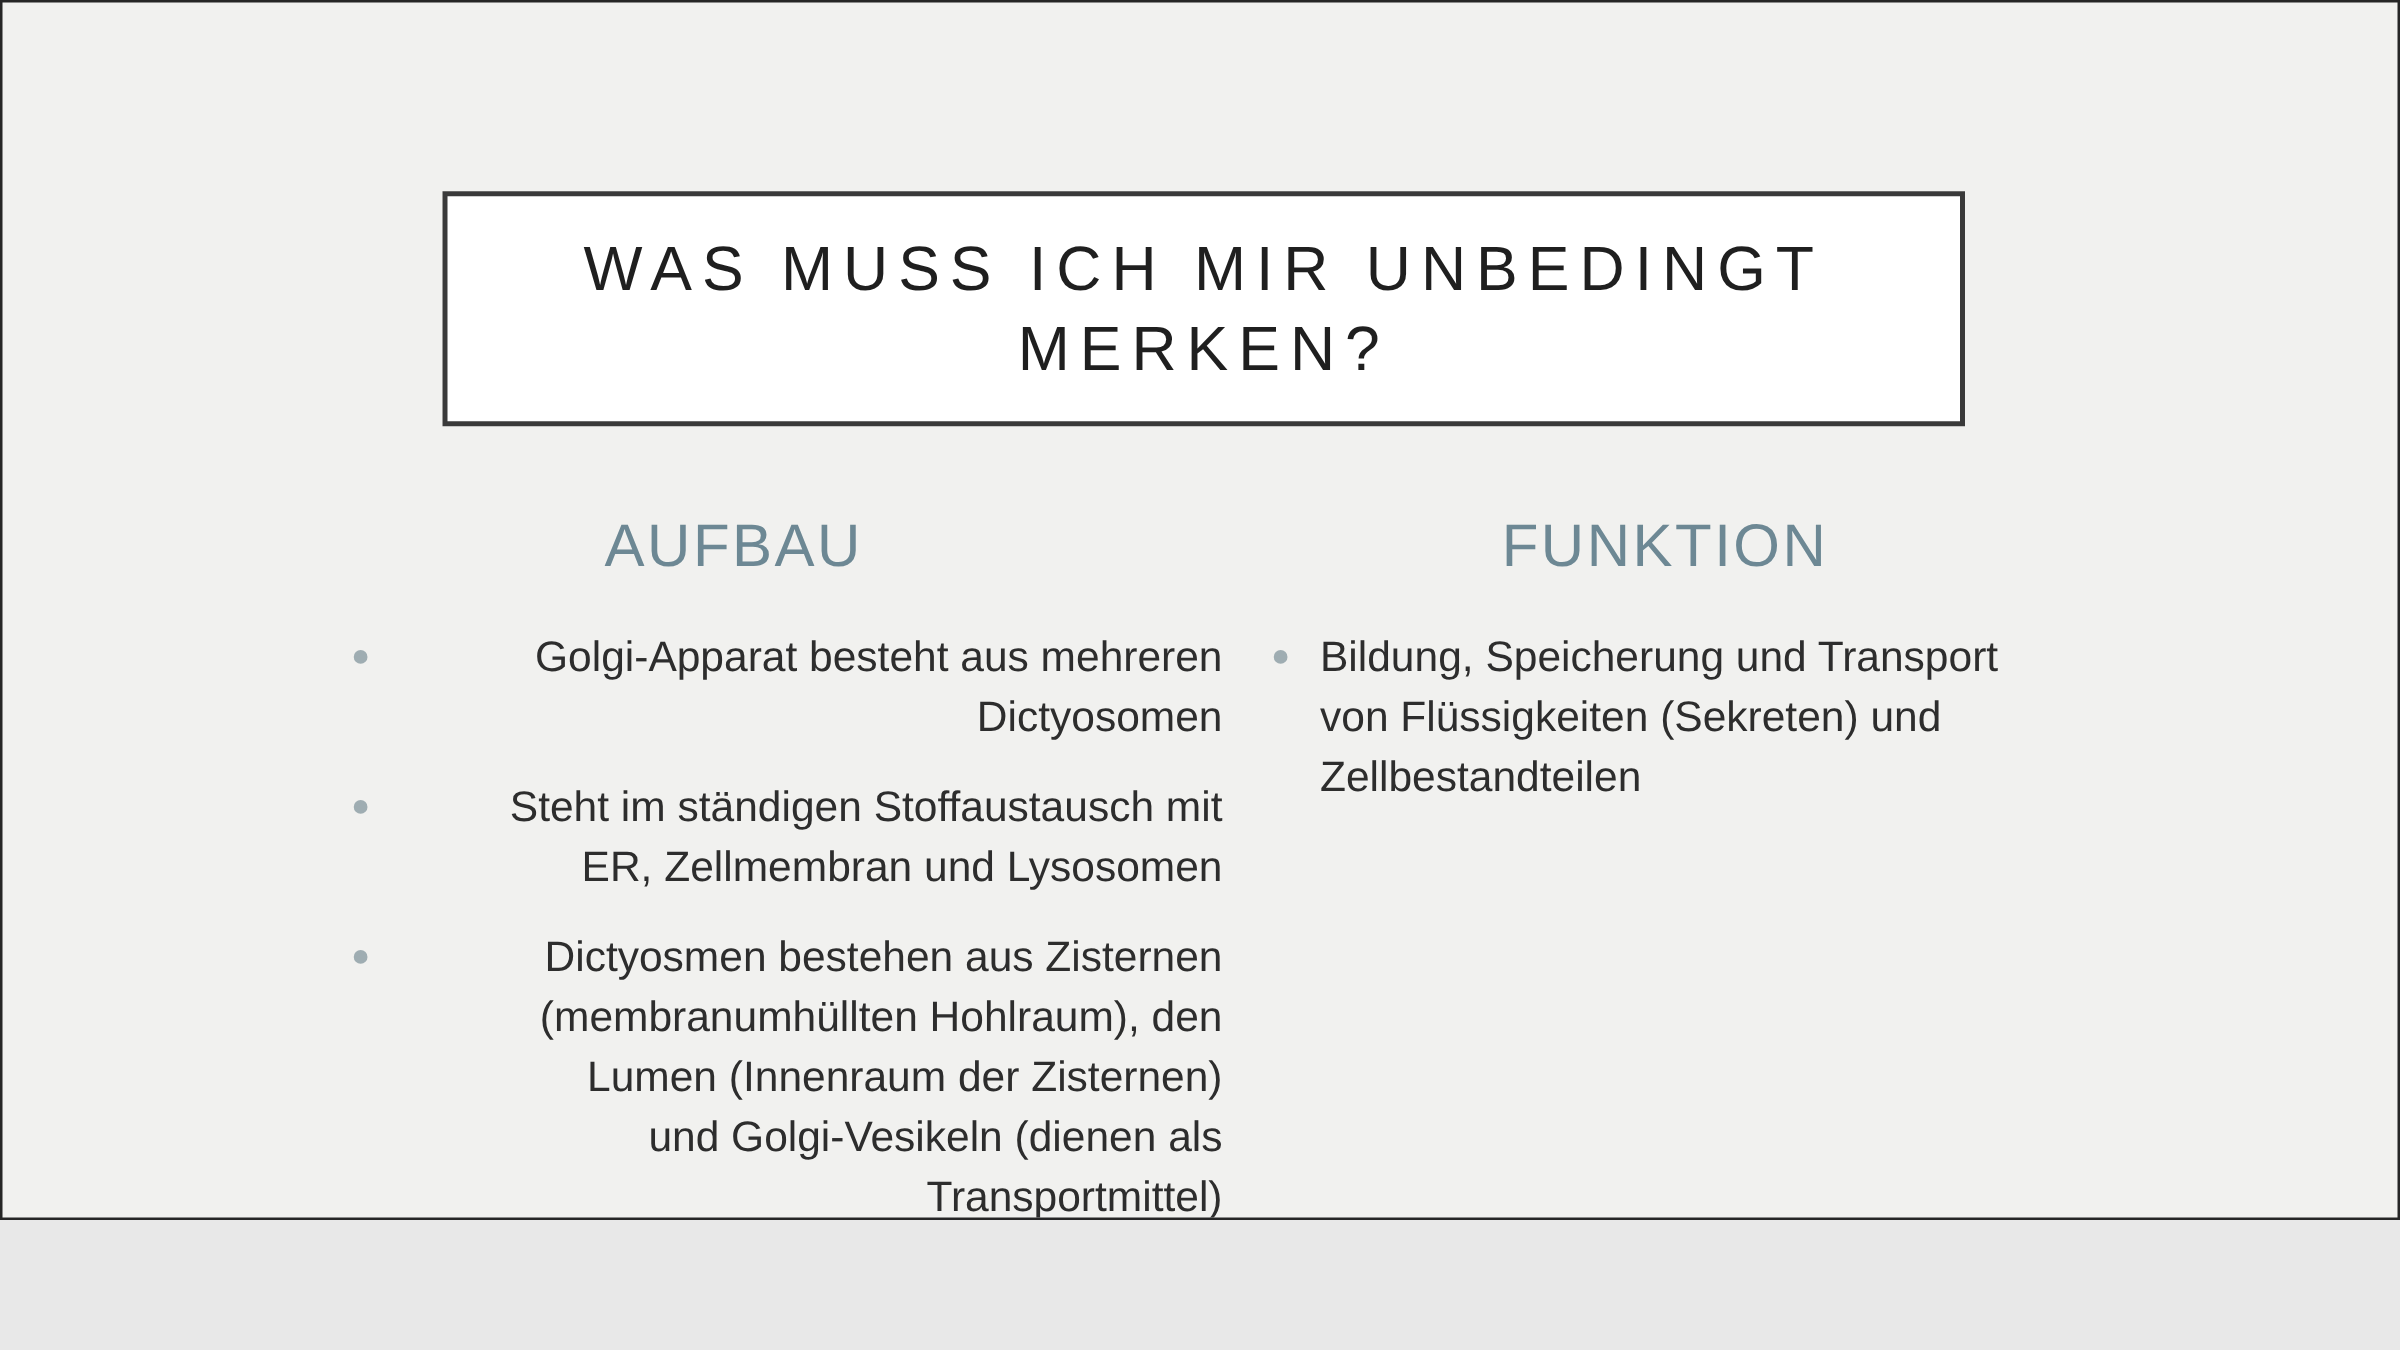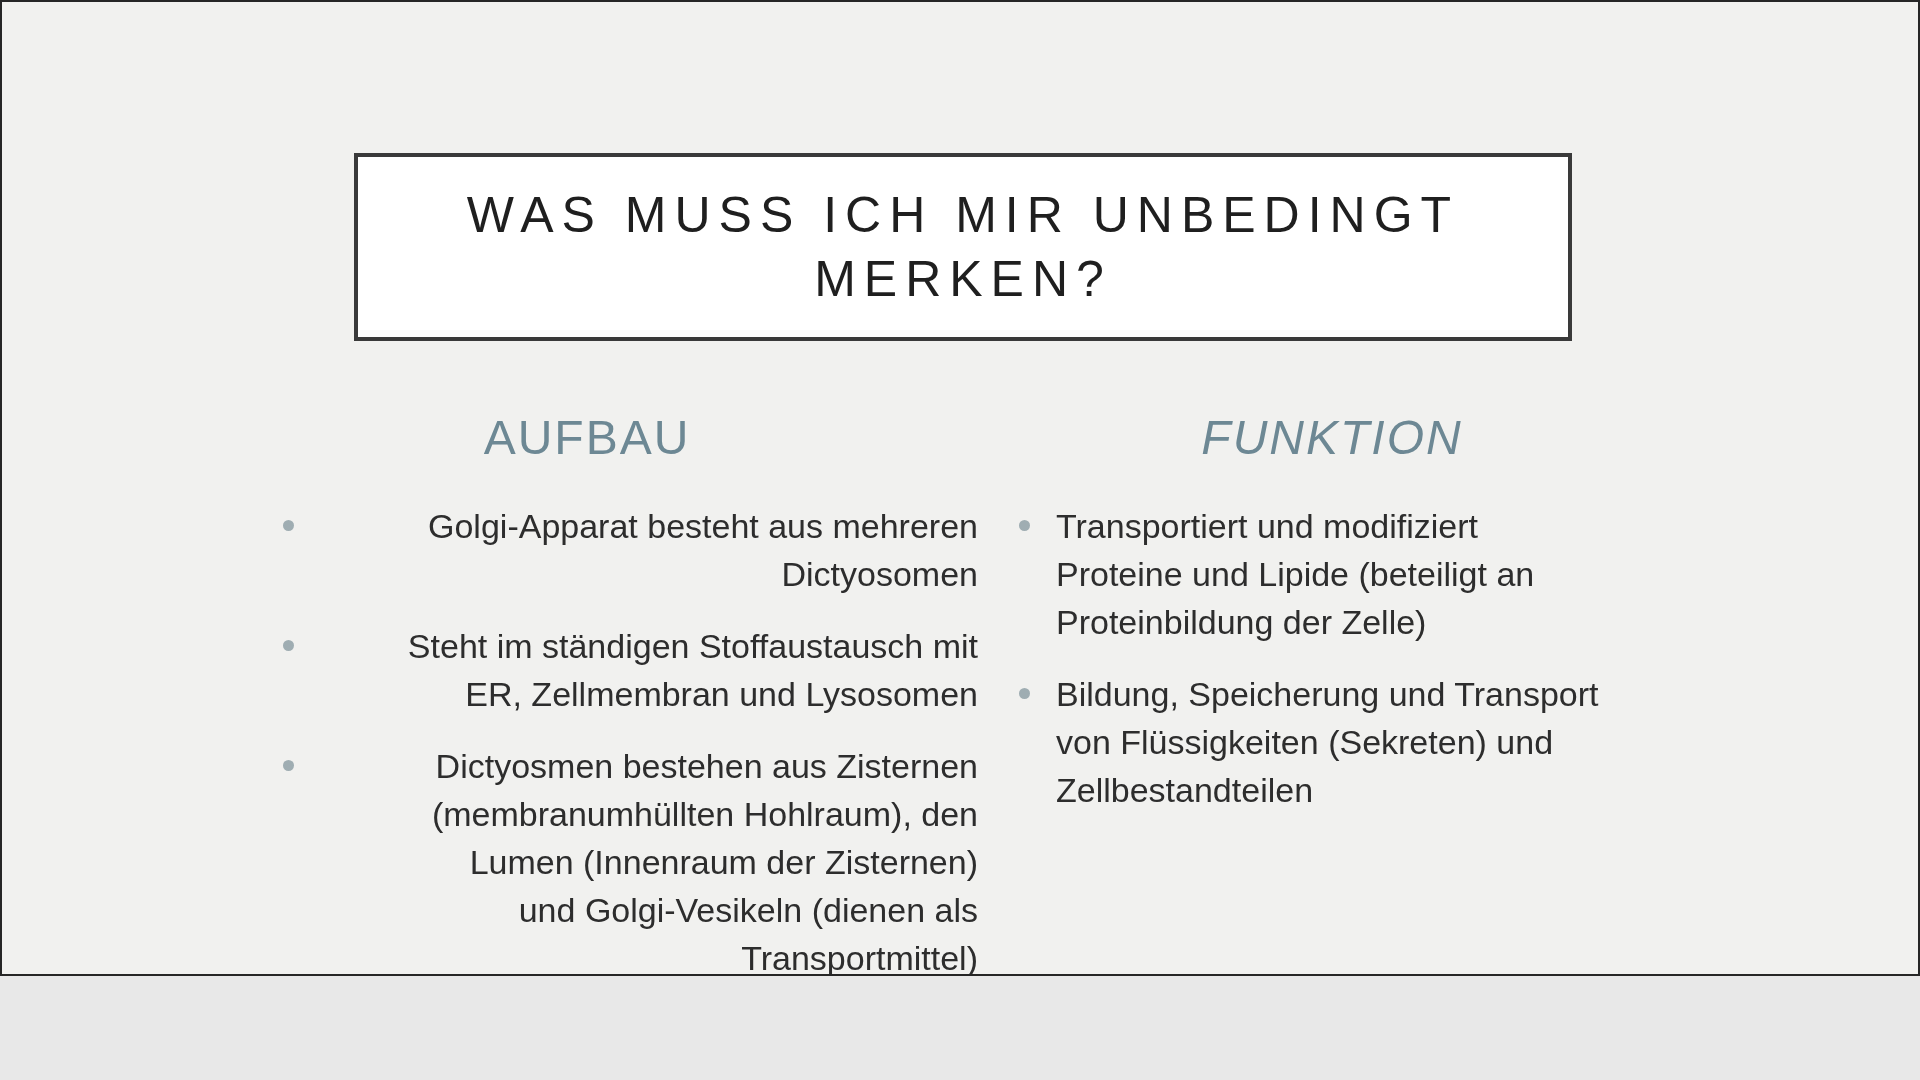--- a/index.html
+++ b/index.html
@@ -42,21 +42,21 @@
     top: 408px;
     transform: translateX(-50%);
     font-size: 48px;
     line-height: 56px;
     letter-spacing: 2px;
     color: #6d8894;
     white-space: nowrap;
     font-weight: 400;
   }
   .heading-left  { left: 585px; }
-  .heading-right { left: 1330px; font-style: italic; }
+  .heading-right { left: 1330px; }
   ul.bullets {
     position: absolute;
     top: 500px;
     margin: 0;
     padding: 0;
     list-style: none;
     width: 700px;
     font-size: 34px;
     line-height: 48px;
     color: #2d2d2d;
@@ -100,21 +100,18 @@
     <li>Steht im ständigen Stoffaustausch mit
 ER, Zellmembran und Lysosomen</li>
     <li>Dictyosmen bestehen aus Zisternen
 (membranumhüllten Hohlraum), den
 Lumen (Innenraum der Zisternen)
 und Golgi-Vesikeln (dienen als
 Transportmittel)</li>
   </ul>
 
   <ul class="bullets bullets-right">
-    <li>Transportiert und modifiziert
-Proteine und Lipide (beteiligt an
-Proteinbildung der Zelle)</li>
     <li>Bildung, Speicherung und Transport
 von Flüssigkeiten (Sekreten) und
 Zellbestandteilen</li>
   </ul>
 
 </div>
 
 </body></html>

